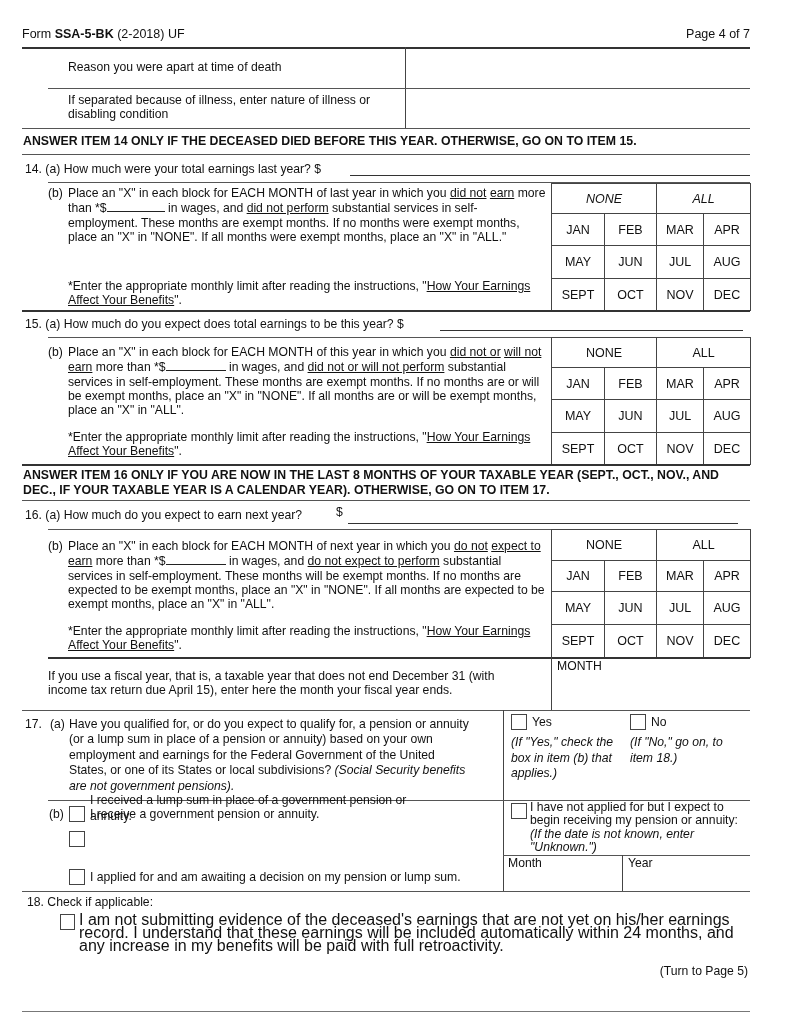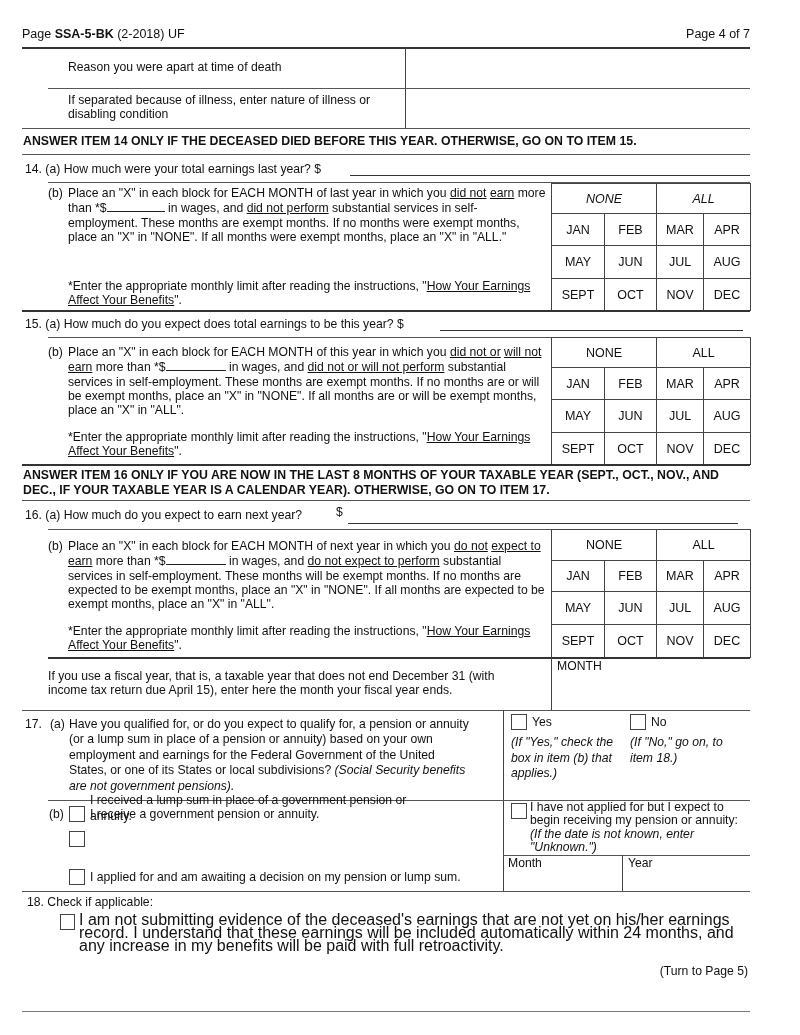--- a/index.html
+++ b/index.html
@@ -18,21 +18,21 @@
   
   .grid { position: absolute; border-collapse: collapse; }
   .grid td { border: 1.3px solid #444; text-align: center; font-size: 12.5px; vertical-align: middle; padding: 0; }
   .grid tr.top td { border-top: 1.5px solid #444; }
   .cb { position: absolute; width: 16px; height: 16px; border: 1.2px solid #444; background: #fff; cursor: pointer; }
 </style>
 </head>
 <body>
 
 <div class="abs" style="left:22px; top:27px; font-size:12.5px;">
-  <span>Page </span><span class="bold">SSA-5-BK</span><span> (2-2018) UF</span>
+  <span>Form </span><span class="bold">SSA-5-BK</span><span> (2-2018) UF</span>
 </div>
 <div class="abs" style="right:50px; top:27px; font-size:12.5px;">Page 4 of 7</div>
 <div class="hline thick" style="left:22px; width:728px; top:47px;"></div>
 
 <div class="vline" style="left:405px; top:47px; height:81px;"></div>
 <div class="abs" style="left:68px; top:60px;">Reason you were apart at time of death</div>
 <div class="abs" style="left:407px; top:48px; width:343px; height:39px;"></div>
 <div class="hline" style="left:48px; width:702px; top:88px;"></div>
 <div class="abs para" style="left:68px; top:93px; width:330px;">If separated because of illness, enter nature of illness or disabling condition</div>
 <div class="abs" style="left:407px; top:89px; width:343px; height:38px;"></div>

